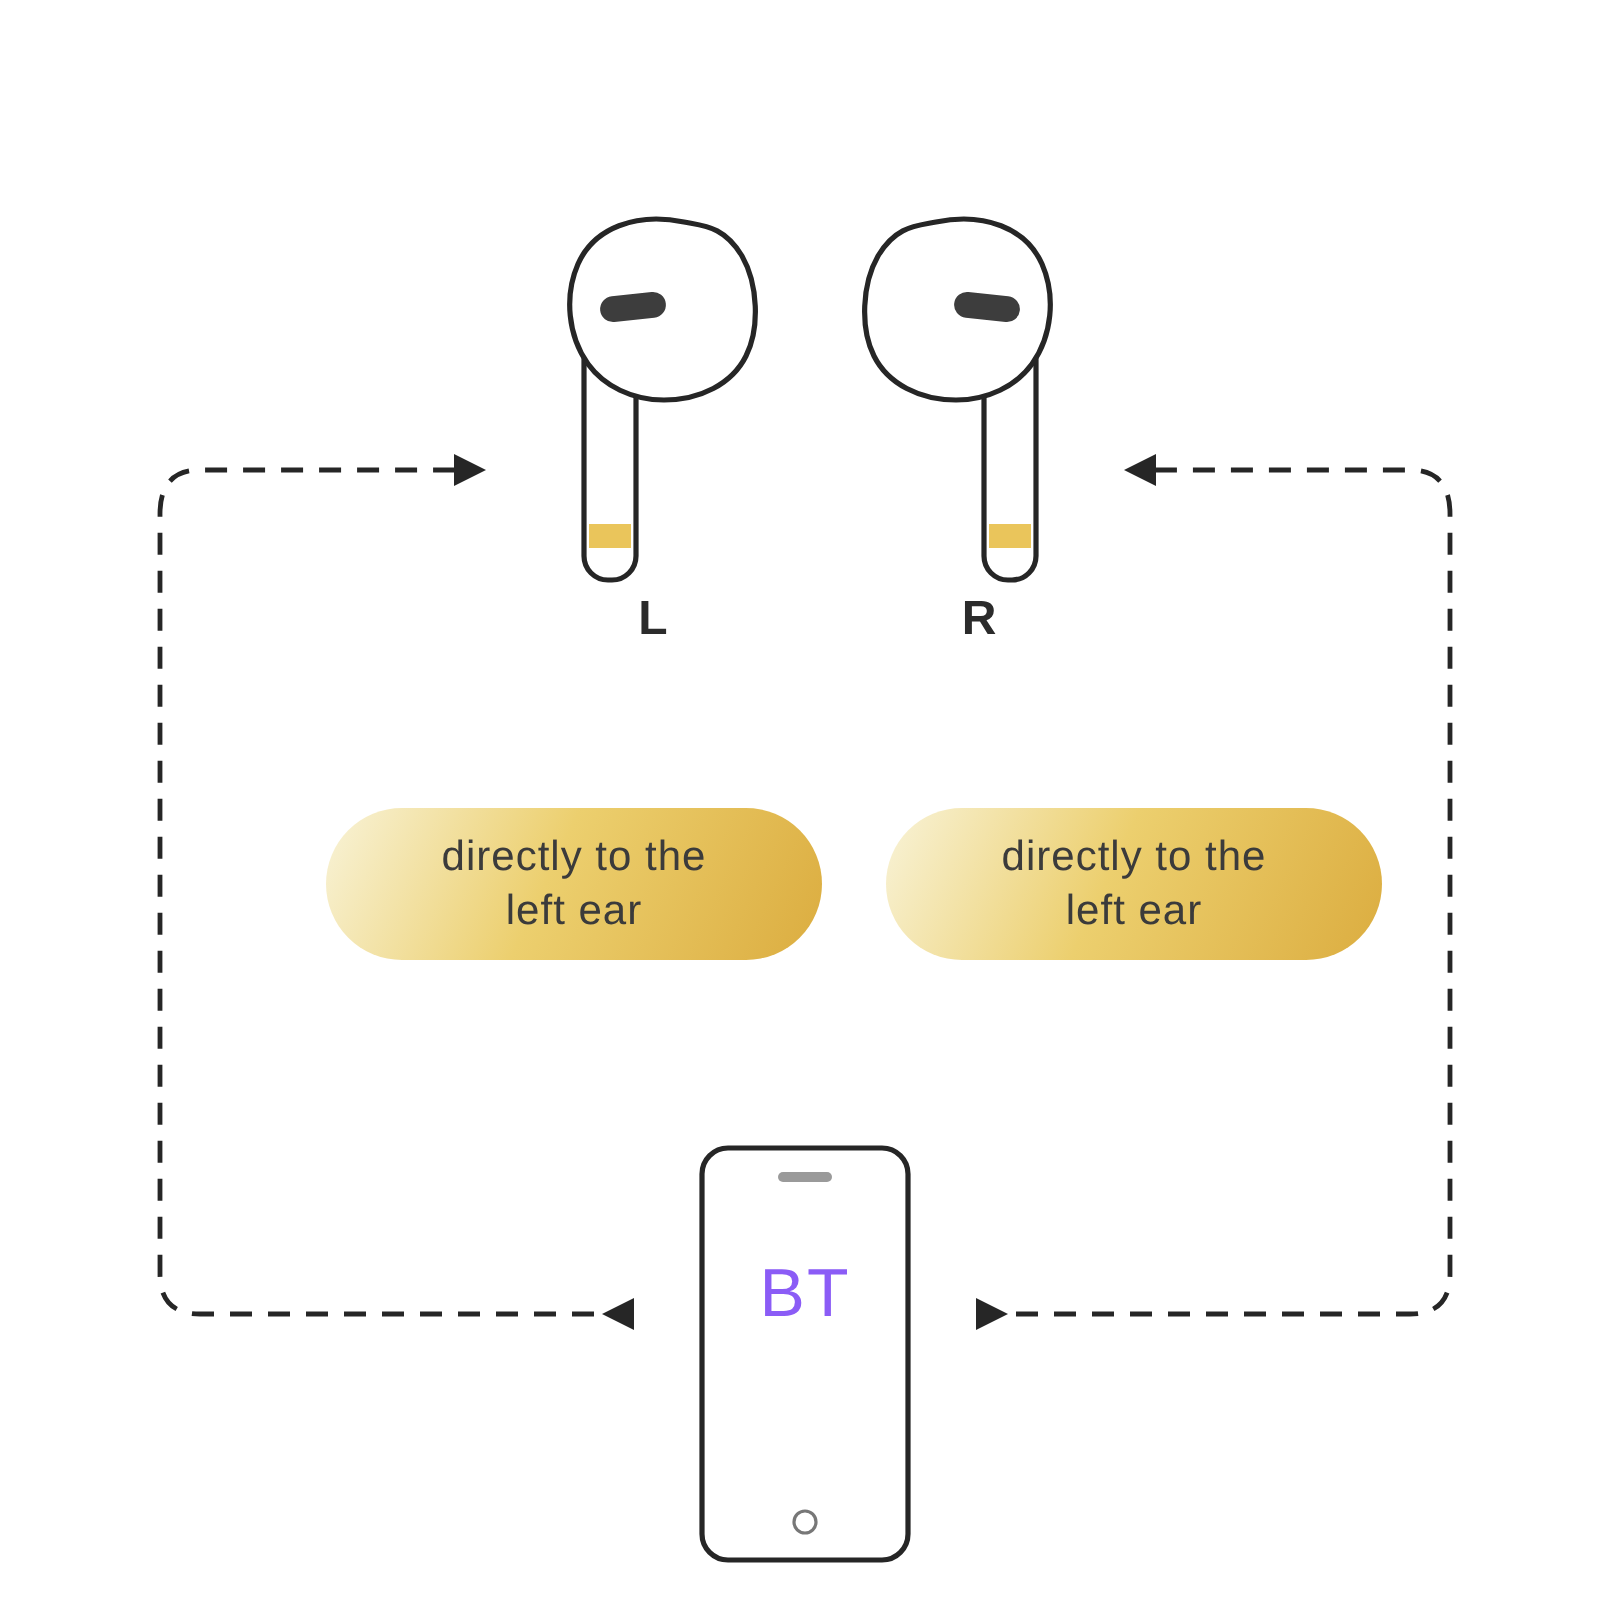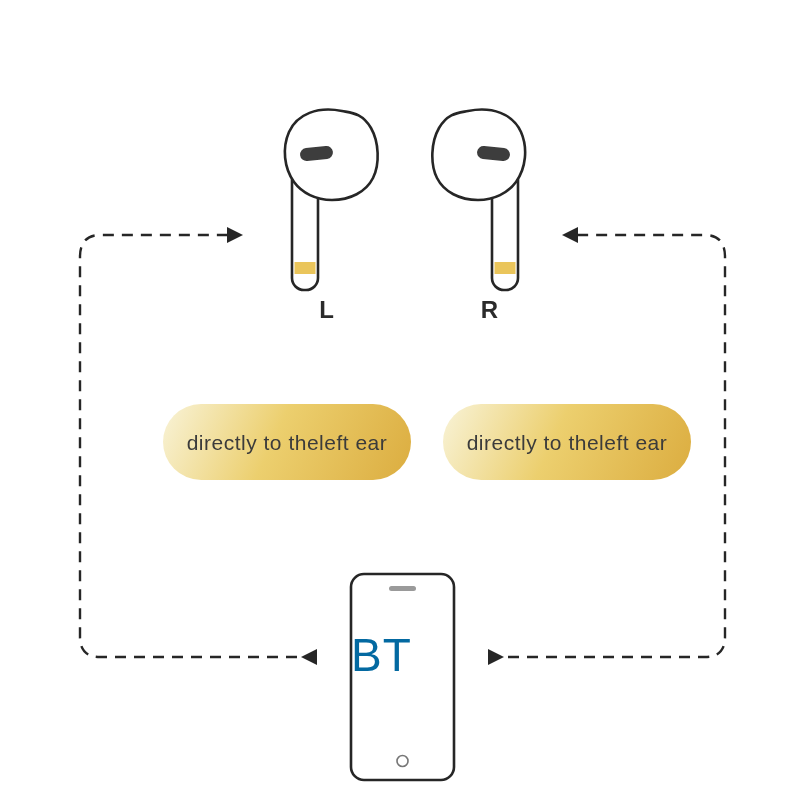--- a/index.html
+++ b/index.html
@@ -28,28 +28,28 @@
   .speaker{fill:#9a9a9a;}
   .home{fill:none;stroke:#777;stroke-width:1.6;}
   .bud-label{
     position:absolute;width:54px;text-align:center;
     font-size:24px;font-weight:bold;color:#2b2b2b;letter-spacing:1px;
   }
   .pill{
     position:absolute;top:404px;width:248px;height:76px;
     border-radius:40px;
     background:linear-gradient(115deg,var(--gold-light) 5%,var(--gold-mid) 45%,var(--gold-dark) 95%);
-    display:flex;flex-direction:row;align-items:center;justify-content:center;
+    display:flex;flex-direction:column;align-items:center;justify-content:center;
     color:var(--text);font-size:21px;line-height:27px;letter-spacing:0.5px;
   }
   .pill-left{left:163px;}
   .pill-right{left:443px;}
   .bt-label{
     position:absolute;left:351px;top:628px;width:103px;
-    font-size:46px;color:#0369a1;letter-spacing:1px;
+    text-align:center;font-size:34px;color:#8b5cf6;letter-spacing:1px;
   }
 </style>
 </head>
 <body>
 
 <div class="stage">
 
   <svg width="800" height="800" viewBox="0 0 800 800">
 
     <g id="left-earbud">

